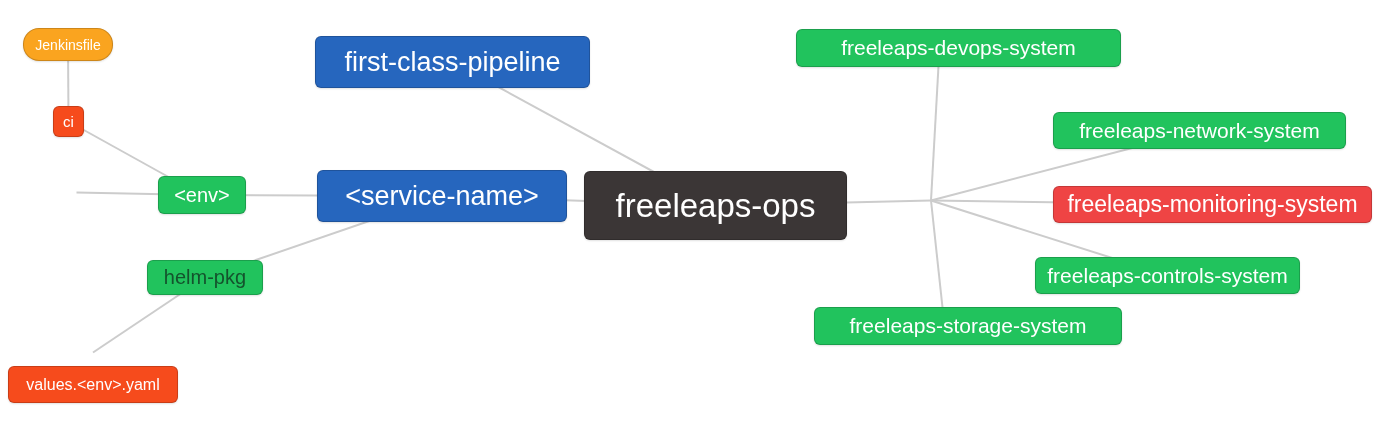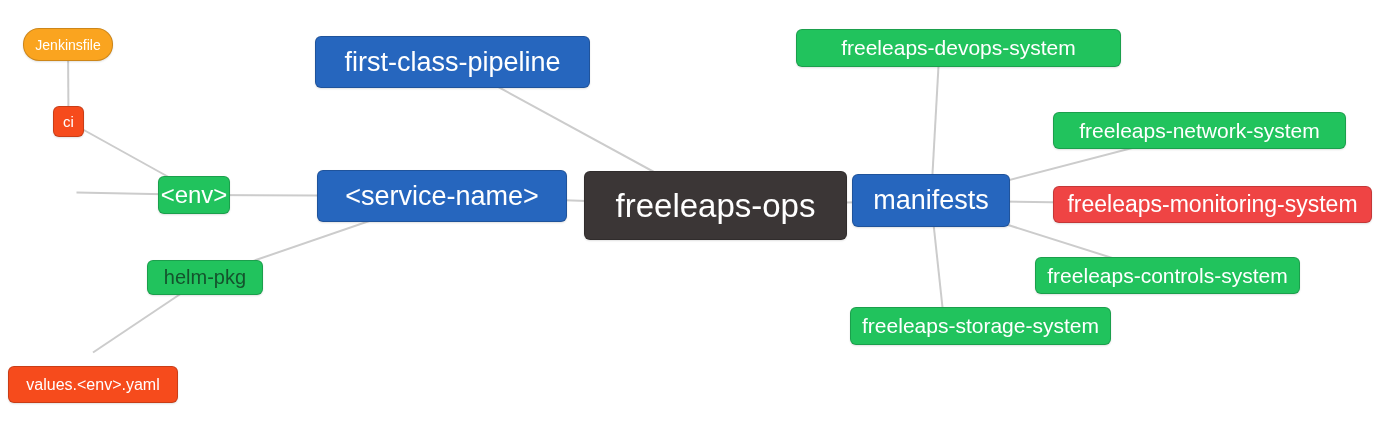--- a/index.html
+++ b/index.html
@@ -55,25 +55,24 @@
       <line x1="715.5" y1="205.5" x2="931" y2="200.5" stroke="#CCCCCC" stroke-width="2"></line>
       <line x1="931" y1="200.5" x2="939.5" y2="48" stroke="#CCCCCC" stroke-width="2"></line>
       <line x1="931" y1="200.5" x2="1199.5" y2="130.5" stroke="#CCCCCC" stroke-width="2"></line>
       <line x1="931" y1="200.5" x2="1212.5" y2="204.5" stroke="#CCCCCC" stroke-width="2"></line>
       <line x1="931" y1="200.5" x2="1167.5" y2="275.5" stroke="#CCCCCC" stroke-width="2"></line>
       <line x1="931" y1="200.5" x2="944.5" y2="326" stroke="#CCCCCC" stroke-width="2"></line>
     </svg>
 
   <div class="node" id="n-jenkinsfile" style="left: 23px; top: 28px; width: 90px; height: 33px; background: rgb(250, 164, 31); font-size: 14px; color: rgb(255, 255, 255); border-radius: 16px;">Jenkinsfile</div>
   <div class="node" id="n-ci" style="left: 53px; top: 106px; width: 31px; height: 31px; background: rgb(246, 75, 28); font-size: 15px; color: rgb(255, 255, 255);">ci</div>
-  <div class="node" id="n-env" style="left: 158px; top: 176px; width: 72px; height: 38px; background: rgb(33, 195, 93); font-size: 24px; color: rgb(255, 255, 255);">&lt;env&gt;</div>
+  <div class="node" id="n-env" style="left: 158px; top: 176px; width: 88px; height: 38px; background: rgb(33, 195, 93); font-size: 20px; color: rgb(255, 255, 255);">&lt;env&gt;</div>
   <div class="node" id="n-service-name" style="left: 317px; top: 170px; width: 250px; height: 52px; background: rgb(38, 102, 190); font-size: 27px; color: rgb(255, 255, 255);">&lt;service-name&gt;</div>
   <div class="node" id="n-first-class-pipeline" style="left: 315px; top: 36px; width: 275px; height: 52px; background: rgb(38, 102, 190); font-size: 27px; color: rgb(255, 255, 255);">first-class-pipeline</div>
   <div class="node" id="n-freeleaps-ops" style="left: 584px; top: 171px; width: 263px; height: 69px; background: rgb(59, 54, 54); font-size: 33px; color: rgb(255, 255, 255);">freeleaps-ops</div>
-  <div class="node" id="n-manifests" style="left: 852px; top: 174px; width: 158px; height: 53px; background: rgb(38, 102, 190); font-size: 27px; color: rgb(255, 255, 255);">manifests</div>
   <div class="node" id="n-helm-pkg" style="left: 147px; top: 260px; width: 116px; height: 35px; background: rgb(33, 195, 93); font-size: 20px; color: #14532d;">helm-pkg</div>
   <div class="node" id="n-values-env-yaml" style="left: 8px; top: 334px; width: 170px; height: 37px; background: rgb(246, 75, 28); font-size: 16px; color: rgb(255, 255, 255); margin-top: 32px;">values.&lt;env&gt;.yaml</div>
   <div class="node" id="n-freeleaps-devops-system" style="left: 796px; top: 29px; width: 325px; height: 38px; background: rgb(33, 195, 93); font-size: 21px; color: rgb(255, 255, 255);">freeleaps-devops-system</div>
   <div class="node" id="n-freeleaps-network-system" style="left: 1053px; top: 112px; width: 293px; height: 37px; background: rgb(33, 195, 93); font-size: 21px; color: rgb(255, 255, 255);">freeleaps-network-system</div>
   <div class="node" id="n-freeleaps-monitoring-system" style="left: 1053px; top: 186px; width: 319px; height: 37px; background: #ef4444; font-size: 23px; color: rgb(255, 255, 255);">freeleaps-monitoring-system</div>
   <div class="node" id="n-freeleaps-controls-system" style="left: 1035px; top: 257px; width: 265px; height: 37px; background: rgb(33, 195, 93); font-size: 21px; color: rgb(255, 255, 255); text-align: right;">freeleaps-controls-system</div>
-  <div class="node" id="n-freeleaps-storage-system" style="left: 814px; top: 307px; width: 261px; height: 38px; background: rgb(33, 195, 93); font-size: 21px; color: rgb(255, 255, 255); margin-left: 36px;">freeleaps-storage-system</div>
+  <div class="node" id="n-freeleaps-storage-system" style="left: 814px; top: 307px; width: 308px; height: 38px; background: rgb(33, 195, 93); font-size: 21px; color: rgb(255, 255, 255);">freeleaps-storage-system</div>
 </div>
 
 </body></html>

